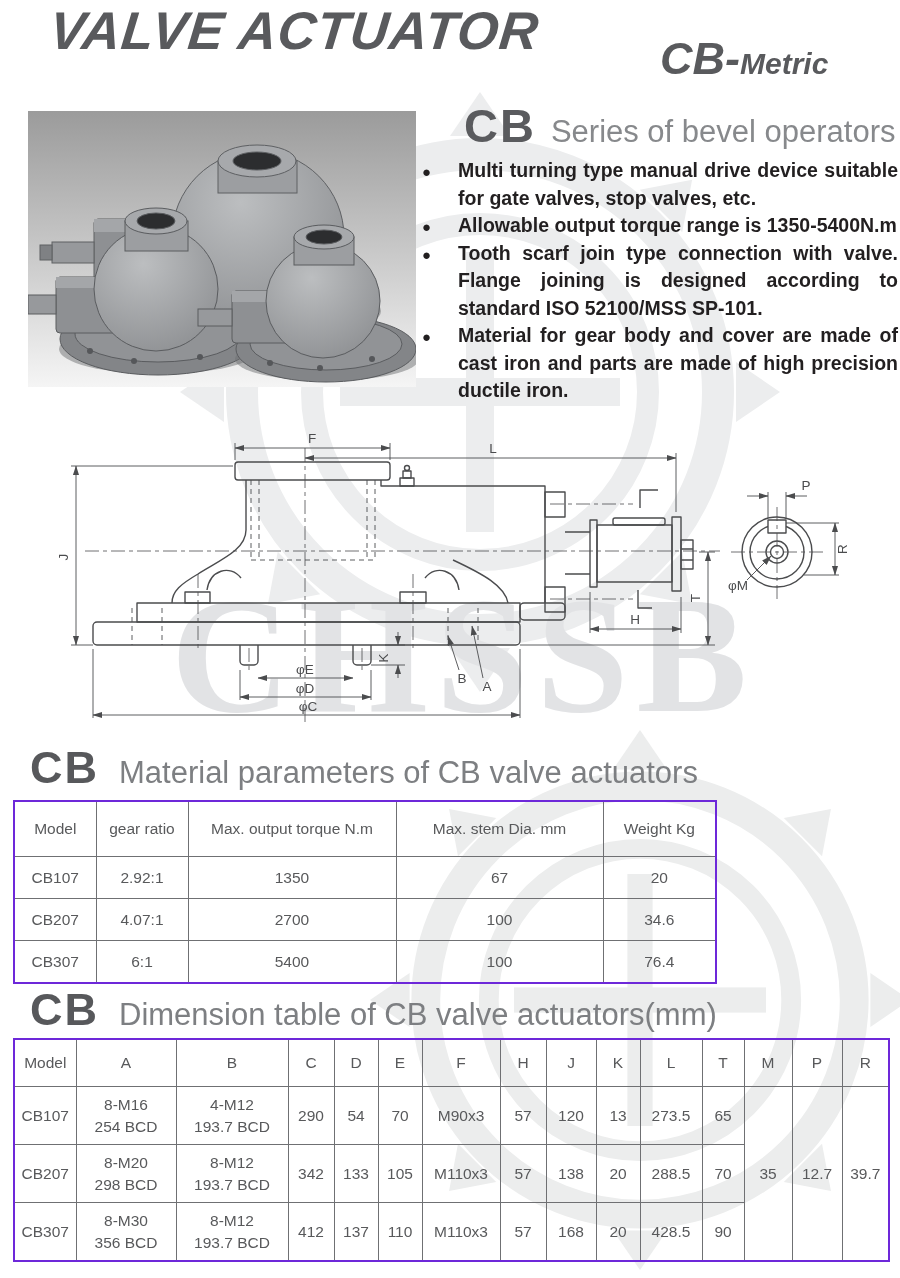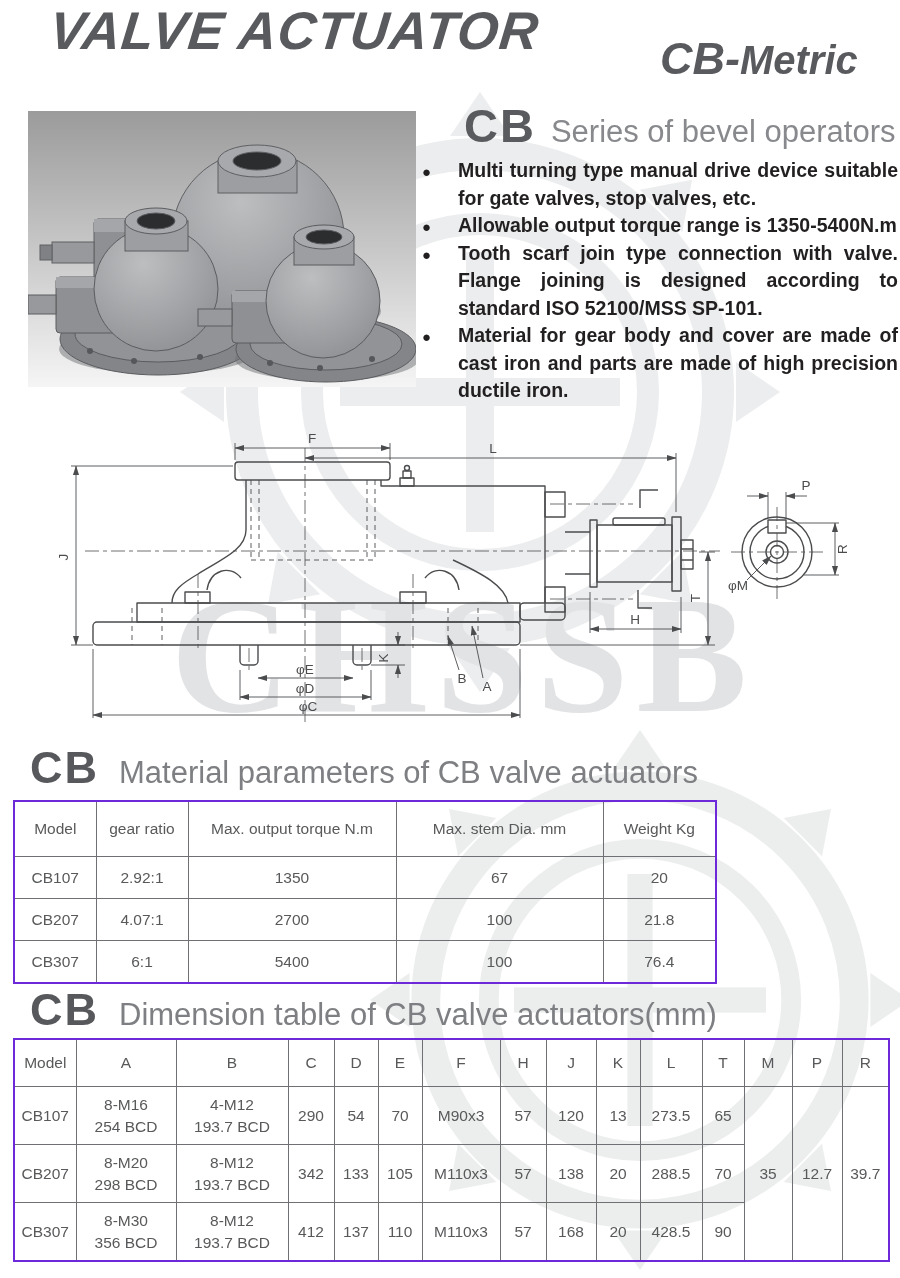--- a/index.html
+++ b/index.html
@@ -9,21 +9,21 @@
   .wm-svg{position:absolute;left:0;top:0;z-index:0;pointer-events:none;}
   .wm-text{position:absolute;left:118px;top:560px;width:690px;text-align:center;z-index:0;
            font-family:"Liberation Serif",serif;font-weight:700;font-size:166px;
            letter-spacing:8px;color:#e2e3e5;pointer-events:none;}
   
   .title{position:absolute;left:50px;top:0px;z-index:2;font-size:53px;font-weight:700;
          font-style:italic;color:#595a5d;transform:skewX(-6deg);letter-spacing:1px;white-space:nowrap;}
   .brand{position:absolute;left:660px;top:33px;z-index:2;font-style:italic;font-weight:700;
          color:#595a5d;white-space:nowrap;}
   .brand .big{font-size:45px;margin-top:23px;}
-  .brand .small{font-size:40px;}
+  .brand .small{font-size:30px;}
   
   .photo{position:absolute;left:28px;top:111px;z-index:2;}
   
   .intro-head{position:absolute;left:464px;top:98px;z-index:2;white-space:nowrap;}
   .intro-head .cb{font-size:47px;font-weight:700;color:#5a5b5e;letter-spacing:2px;}
   .intro-head .rest{font-size:31px;color:#87898c;margin-left:15px;}
   .bullets{position:absolute;left:420px;top:157px;width:478px;z-index:2;}
   .bullet{position:relative;padding-left:38px;text-align:justify;font-size:19.5px;
           line-height:27.5px;font-weight:700;color:#221f20;}
   .bullet .dot{position:absolute;left:2px;top:1px;font-size:15px;color:#221f20;}
@@ -313,21 +313,21 @@
         <td>2.92:1</td>
         <td>1350</td>
         <td>67</td>
         <td>20</td>
       </tr>
       <tr>
         <td>CB207</td>
         <td>4.07:1</td>
         <td>2700</td>
         <td>100</td>
-        <td>21.8</td>
+        <td>34.6</td>
       </tr>
       <tr>
         <td>CB307</td>
         <td>6:1</td>
         <td>5400</td>
         <td>100</td>
         <td>76.4</td>
       </tr>
     </tbody>
   </table>

